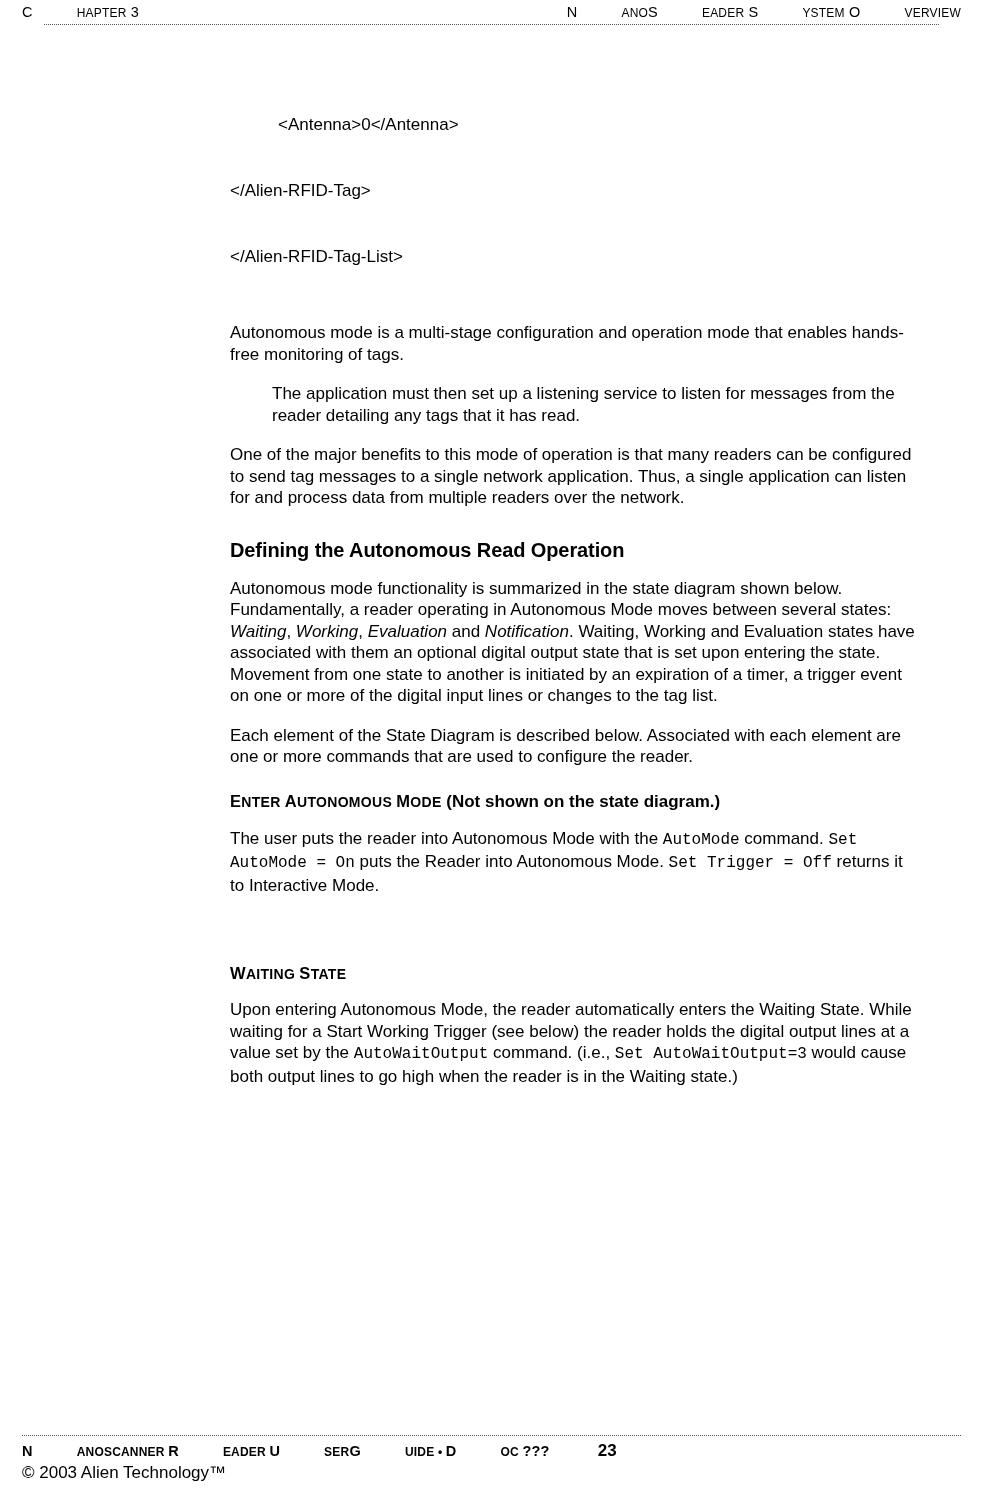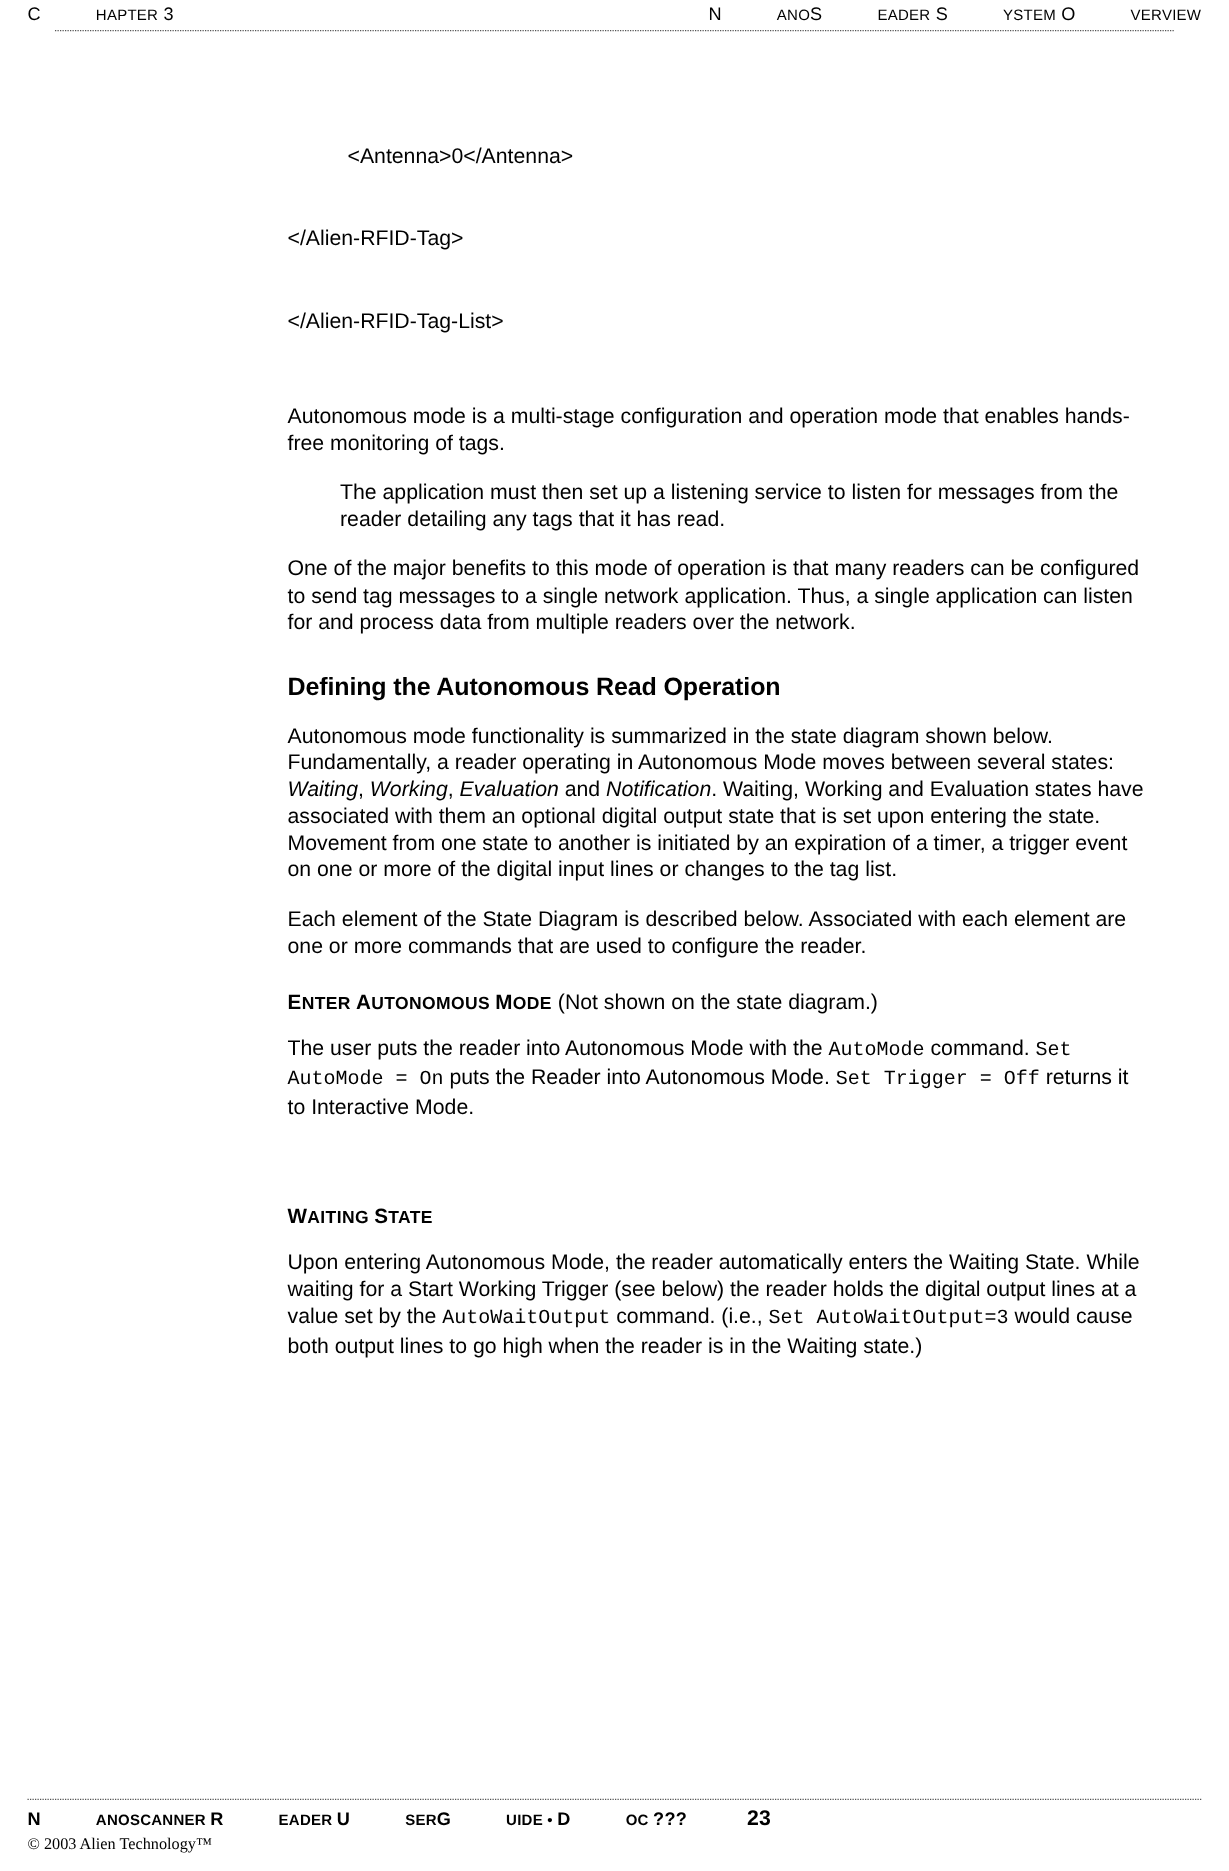--- a/index.html
+++ b/index.html
@@ -111,21 +111,21 @@
   h3.run-head {
     font-size: 14px;
     font-weight: bold;
     margin: 24px 0 16px 0;
     letter-spacing: 0.3px;
   }
   h3.run-head .cap {
     font-size: 16.5px;
   }
   h3.run-head .tail {
-    font-weight: normal;
+    font-weight: bold;
     font-size: 17px;
     letter-spacing: 0;
   }
   code, .mono {
     font-family: "Liberation Mono", "DejaVu Sans Mono", monospace;
     font-size: 16px;
   }
   .italic { font-style: italic; }
   .spacer-lg { height: 26px; }
 
@@ -149,23 +149,22 @@
   .footer-left {
     font-weight: bold;
     white-space: nowrap;
   }
   .footer-page {
     font-weight: bold;
     font-size: 17px;
     margin-left: 48px;
   }
   .footer-copy {
-    font-size: 13px;
+    font-size: 17px;
     margin-top: 2px;
-    font-family: Liberation Serif, serif;
   }
   .bullet-sep { font-size: 12px; }
 </style>
 </head>
 <body>
 
 <div class="page">
 
   <div class="header">
     <div class="header-left">

